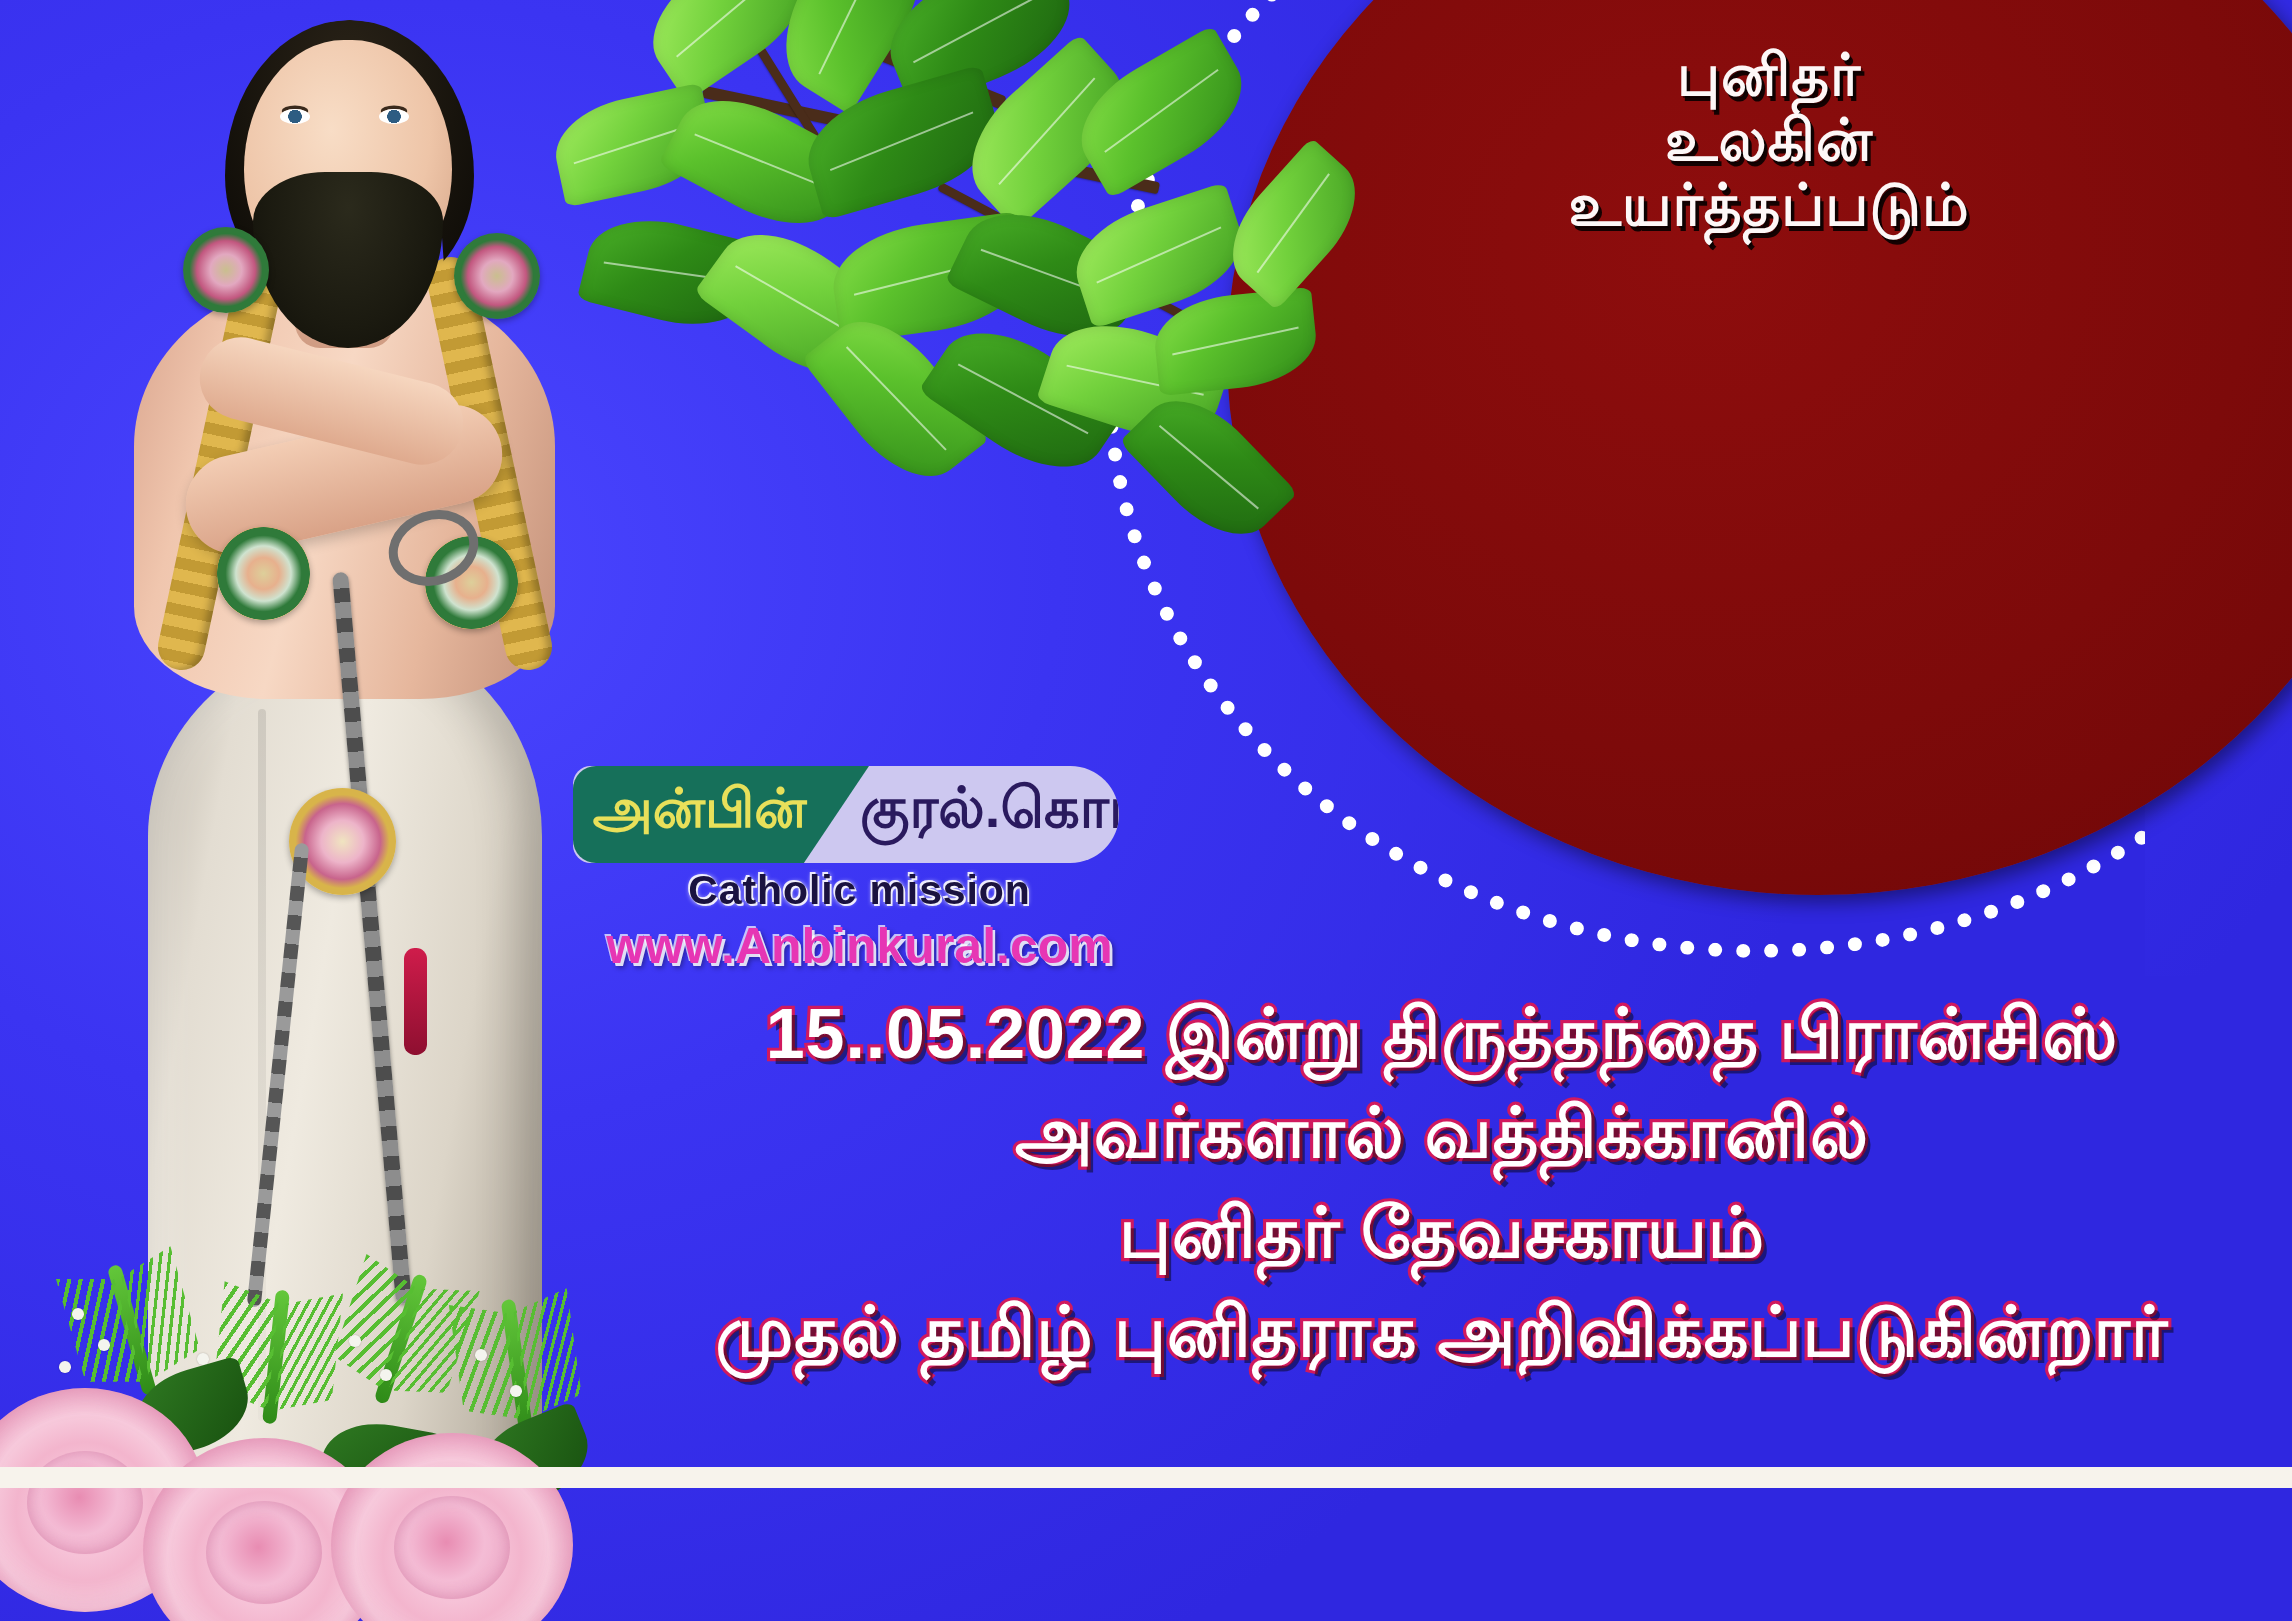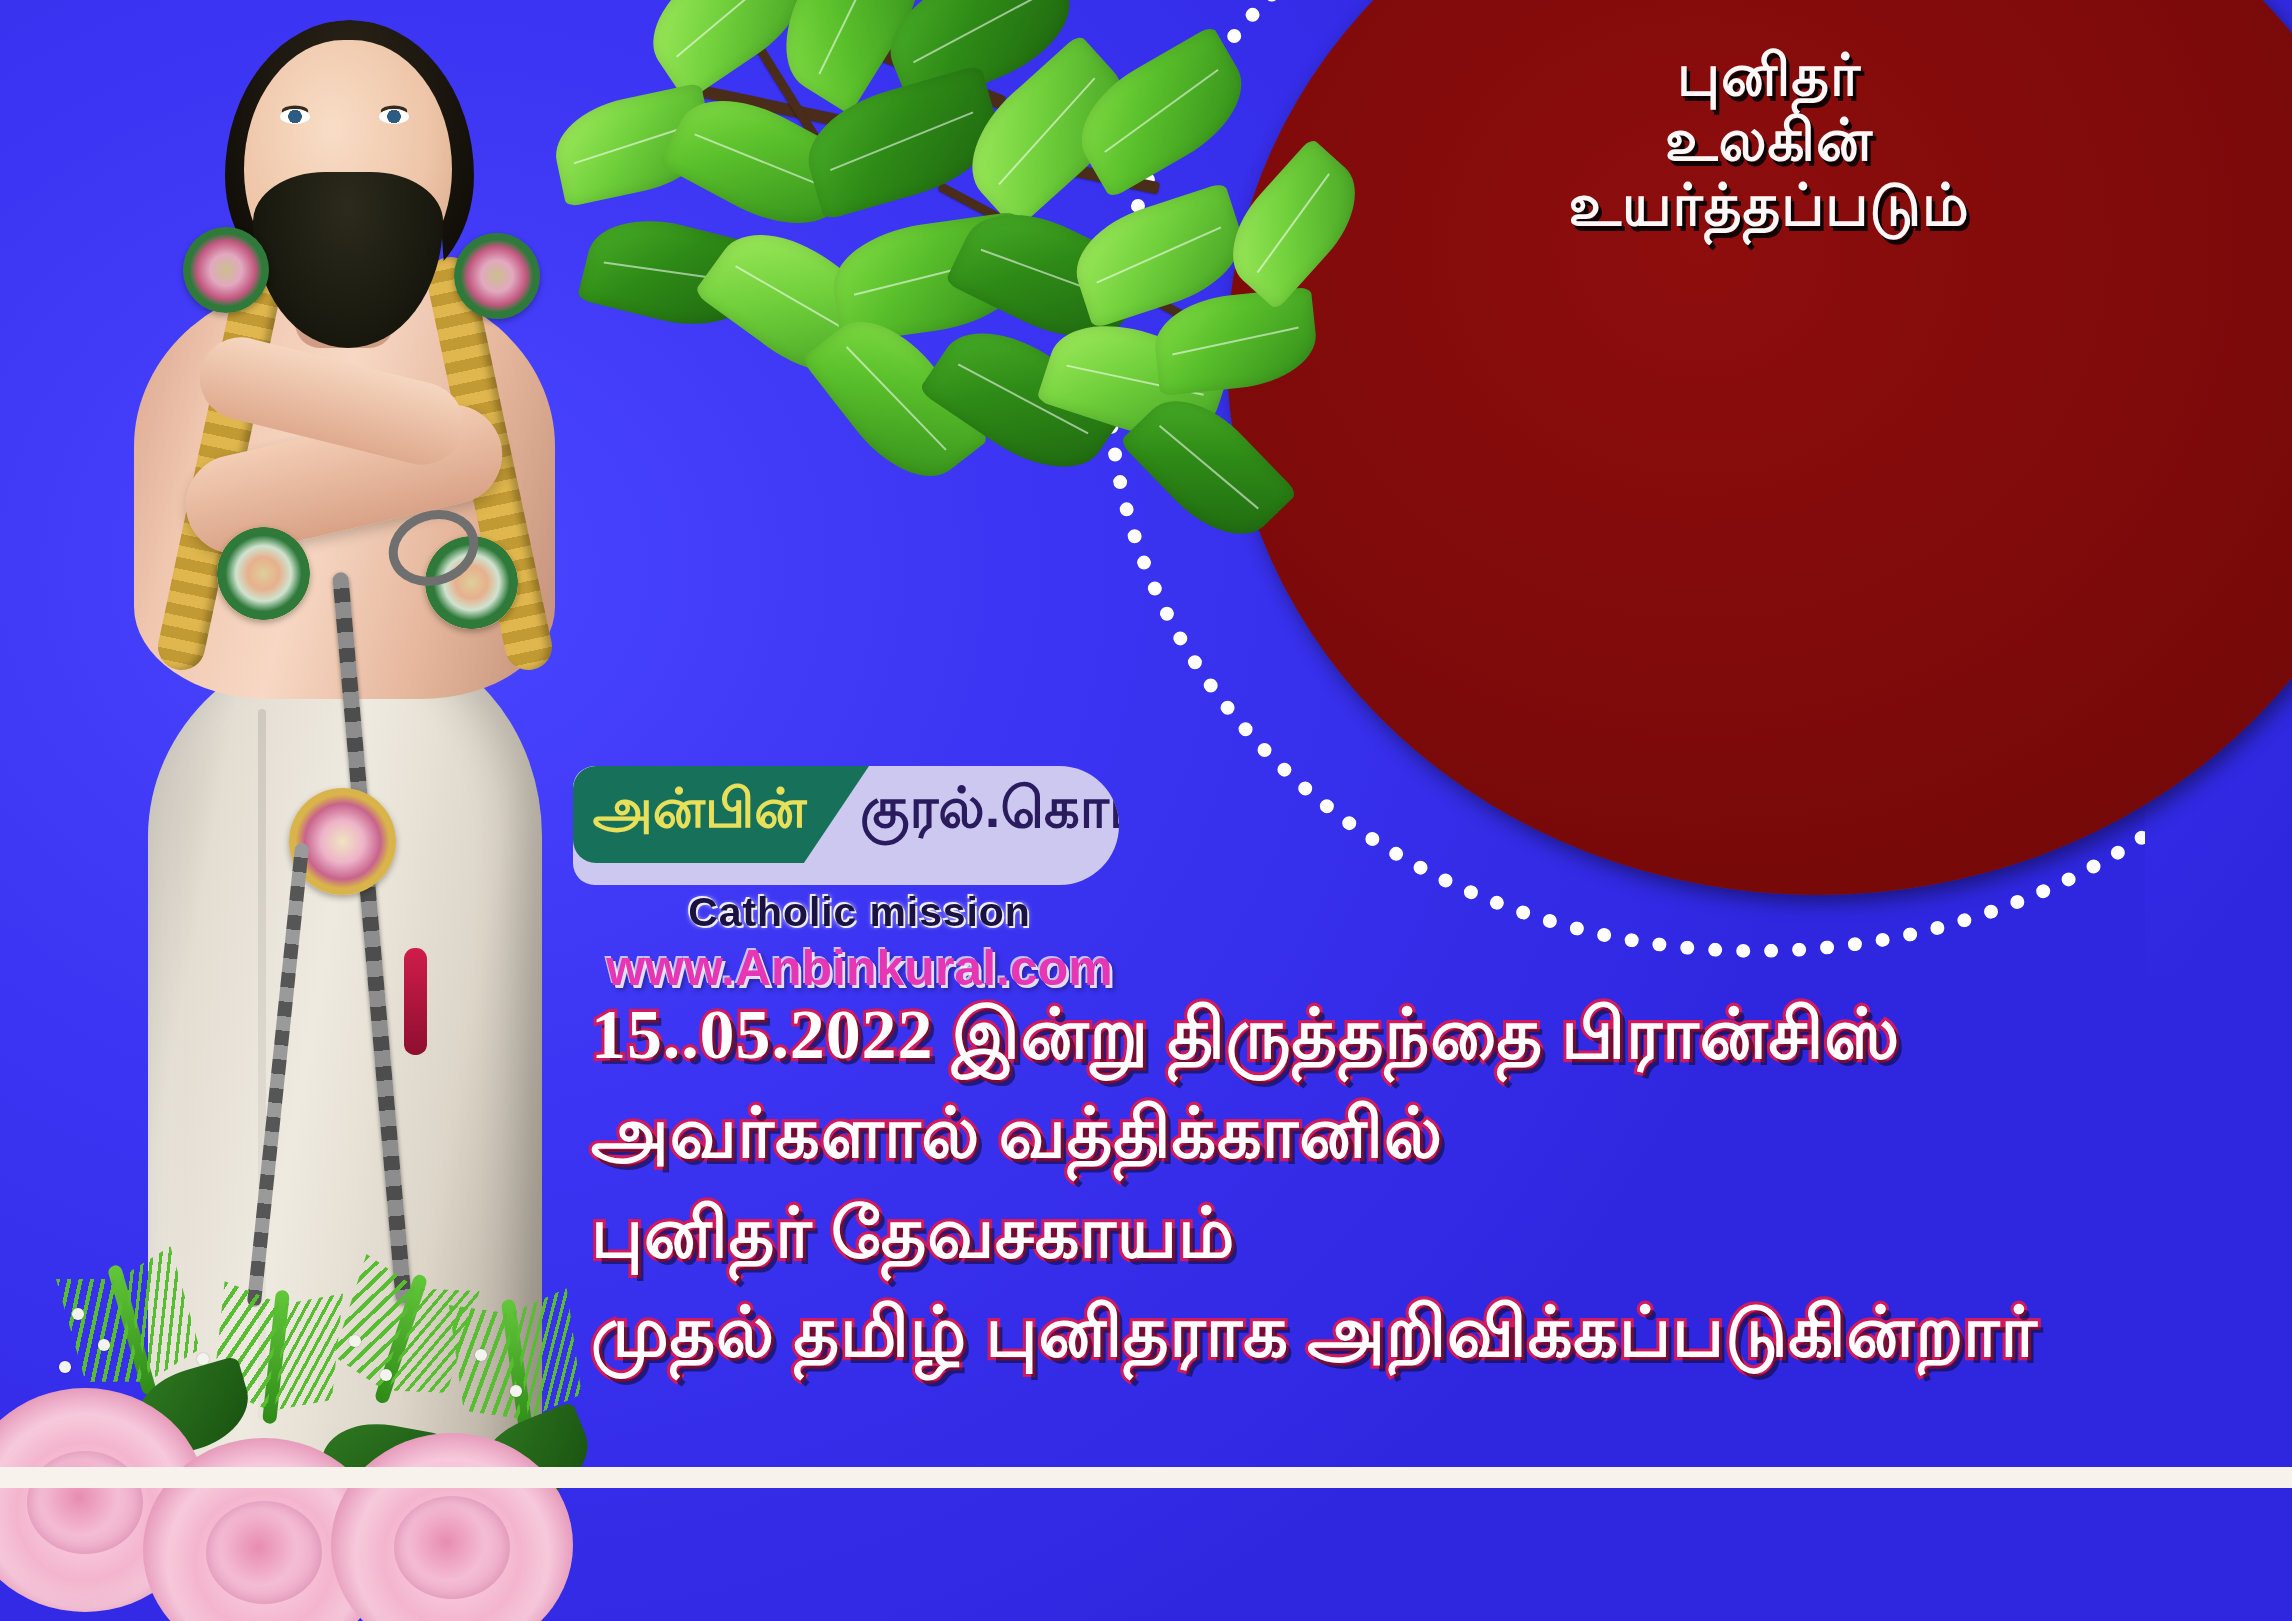--- a/index.html
+++ b/index.html
@@ -252,21 +252,21 @@
     background: linear-gradient(135deg,#2f7a22,#18500f);
   }
   .baby {
     position:absolute;width:11.6px;height:11.6px;border-radius:50%;
     background:#f4f4ee; box-shadow:0 0 1.8px rgba(0,0,0,.25);
   }
 
   
   .logo-block { position: absolute; left: 573px; top: 766px; width: 573px; z-index: 9; text-align: center; }
   .logo-pill {
-    position: relative; display: block; width: 546px; height: 119px;
+    position: relative; display: block; width: 546px; height: 97px;
     background: #cdc8f0;
     border-radius: 23px 63px 63px 23px;
     overflow: hidden;
   }
   .logo-green {
     position: absolute; left: 0; top: 0; width: 296px; height: 97px;
     background: #16705a;
     border-radius: 23px 0 0 23px;
     clip-path: polygon(0 0, 100% 0, 78% 100%, 0 100%);
   }
@@ -287,21 +287,21 @@
   }
   .logo-url {
     margin-top: 3.6px; font-size: 50px; font-weight: bold; color: #e636b4;
     text-shadow: 2.7px 2.7px 0 rgba(255,255,255,0.85), -1.8px -1.8px 0 rgba(255,255,255,0.7), 4.5px 4.5px 5.4px rgba(0,0,0,0.35);
     letter-spacing: 0px;
   }
 
   
   .body-text {
     position: absolute; left: 591px; top: 985px; width: 1702px;
-    z-index: 8; font-family: Liberation Serif, serif;
+    text-align: center; z-index: 8;
   }
   .bline {
     color: #ffffff;
     font-size: 70px;
     font-weight: bold;
     line-height: 1.42;
     letter-spacing: 0.9px;
     white-space: nowrap;
     -webkit-text-stroke: 6.3px #d1195e;
     paint-order: stroke fill;

